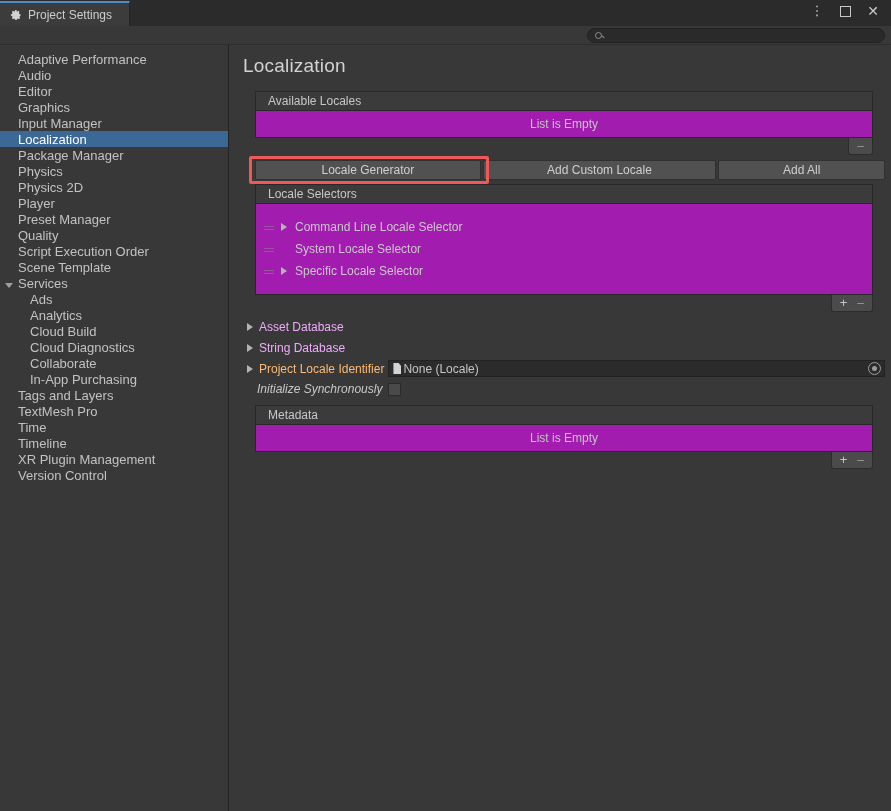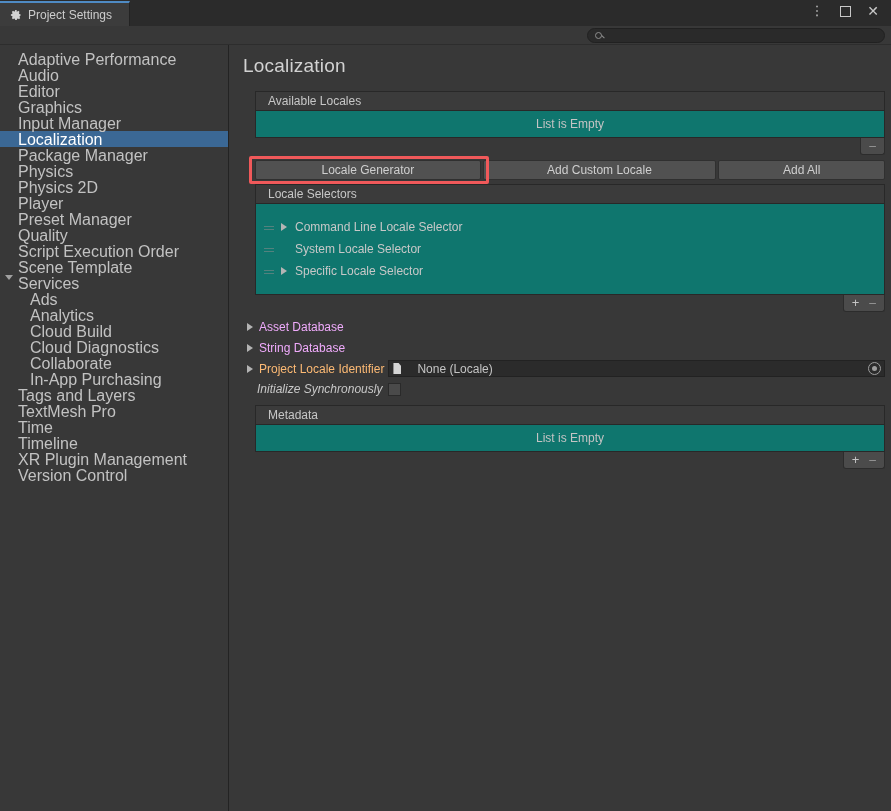--- a/index.html
+++ b/index.html
@@ -131,23 +131,23 @@
     width: 229px;
     background: #383838;
     border-right: 1px solid #232323;
     padding-top: 6px;
     flex: none;
     overflow: hidden;
   }
   .nav-item {
     height: 16px;
     display: flex;
-    align-items: flex-start;
+    align-items: flex-end;
     color: #c2c2c2;
-    font-size: 16px;
+    font-size: 13px;
     padding-left: 18px;
     white-space: nowrap;
     cursor: default;
   }
   .nav-item.child { padding-left: 30px; }
   .nav-item.selected {
     background: #3b6895;
     color: #ffffff;
   }
   .nav-item .tri {
@@ -176,34 +176,34 @@
   .page-title {
     color: #d2d2d2;
     font-size: 19px;
     padding: 10px 0 0 4px;
     margin: 0 0 14px 0;
     font-weight: normal;
     letter-spacing: .2px;
   }
 
   
-  .listbox { margin: 0 0 0 16px; }
+  .listbox { margin: 0 12px 0 16px; }
   .list-header {
     background: #3b3b3b;
     border: 1px solid #282828;
     border-bottom: none;
     height: 19px;
     display: flex;
     align-items: center;
     padding-left: 12px;
     color: #c7c7c7;
     font-size: 12px;
   }
   .list-body {
-    background: #0f766e;
+    background: #a21caf;
     border: 1px solid #282828;
     display: flex;
     align-items: center;
     justify-content: center;
     color: #c4c4c4;
     font-size: 12px;
   }
   .list-empty { height: 28px; }
   .list-footer {
     height: 19px;
@@ -306,21 +306,21 @@
   .objfield {
     flex: 1;
     height: 17px;
     background: #2b2b2b;
     border: 1px solid #222222;
     display: flex;
     align-items: center;
     padding: 0 2px 0 4px;
     color: #c4c4c4;
     font-size: 12px;
-    gap: 16px;
+    gap: 2px;
     position: relative;
   }
   .doc-ic {
     width: 8px; height: 11px;
     background: #d4d4d4;
     flex: none;
     clip-path: polygon(0 0, 65% 0, 100% 30%, 100% 100%, 0 100%);
   }
   .picker {
     position: absolute;

